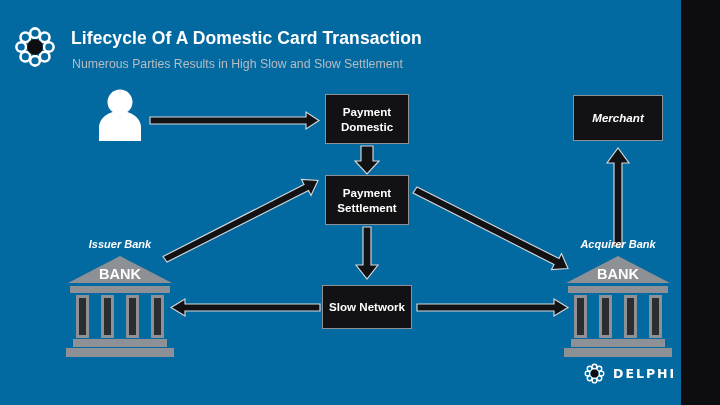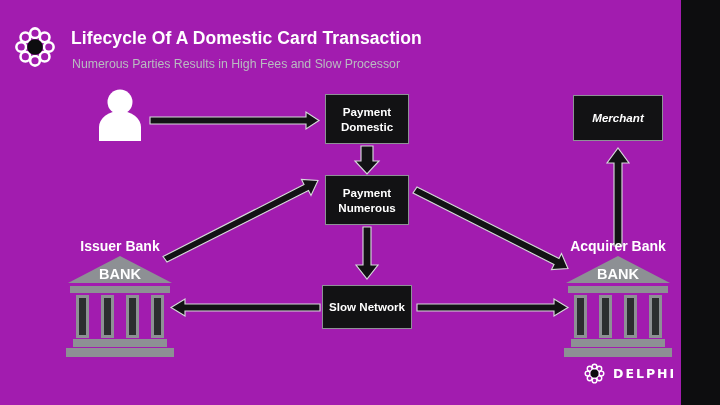--- a/index.html
+++ b/index.html
@@ -1,19 +1,19 @@
 <!DOCTYPE html>
 <html><head>
 <meta charset="utf-8">
 <style>
   html,body{margin:0;padding:0;background:#0d0d0f;}
   #stage{
     position:relative;
     width:681px;height:405px;
-    background:#a21caf;
+    background:#0369a1;
     overflow:hidden;
     font-family:"Liberation Sans", sans-serif;
     -webkit-font-smoothing:antialiased;
   }
   
   .hdr-logo{position:absolute;left:12px;top:24px;width:46px;height:46px;}
   .hdr-title{
     position:absolute;left:71px;top:28px;
     font-size:17.5px;font-weight:bold;color:#ffffff;letter-spacing:.1px;
     white-space:nowrap;
@@ -28,22 +28,22 @@
     border:1.3px solid #8e9196;
     background:#121214;
     color:#ffffff;
     font-size:11.6px;font-weight:bold;
     display:flex;align-items:center;justify-content:center;
     text-align:center;line-height:1.32;
     box-sizing:border-box;
   }
   
   .bank-caption{
-    position:absolute;color:#ffffff;font-size:14px;font-weight:bold;
-    white-space:nowrap;text-align:center;
+    position:absolute;color:#ffffff;font-size:11px;font-weight:bold;
+    white-space:nowrap;text-align:center;font-style:italic;
   }
   .svg-layer{position:absolute;left:0;top:0;width:720px;height:405px;}
   
   .foot{position:absolute;left:583px;top:360px;height:26px;display:flex;align-items:center;gap:7px;}
   .foot-word{
     color:#ffffff;font-size:12.5px;letter-spacing:2.0px;font-weight:600;
     font-family:"DejaVu Sans", sans-serif;white-space:nowrap;
   }
 </style>
 </head>
@@ -61,21 +61,21 @@
         <circle cx="50" cy="80" r="10.5"></circle>
         <circle cx="29" cy="71" r="10.5"></circle>
         <circle cx="20" cy="50" r="10.5"></circle>
         <circle cx="29" cy="29" r="10.5"></circle>
       </g>
       <circle cx="50" cy="50" r="17" fill="#0d0d0f"></circle>
     </svg>
   </div>
 
   <div class="hdr-title">Lifecycle Of A Domestic Card Transaction</div>
-  <div class="hdr-sub">Numerous Parties Results in High Fees and Slow Processor</div>
+  <div class="hdr-sub">Numerous Parties Results in High Slow and Slow Settlement</div>
 
   <svg class="svg-layer" viewBox="0 0 720 405">
     <defs>
       <style>
         .ol { fill:#121214; stroke:#d6d8da; stroke-width:1.15; stroke-linejoin:miter; }
         .solid { fill:#8d9094; }
       </style>
     </defs>
 
     <g>
@@ -151,21 +151,21 @@
   <div class="node" style="left:325px;top:94px;width:84px;height:50px;">
     <span>
       <span>Payment</span><br>
       <span>Domestic</span>
     </span>
   </div>
 
   <div class="node" style="left:325px;top:175px;width:84px;height:50px;">
     <span>
       <span>Payment</span><br>
-      <span>Numerous</span>
+      <span>Settlement</span>
     </span>
   </div>
 
   <div class="node" style="left:322px;top:285px;width:90px;height:44px;">
     <span>Slow Network</span>
   </div>
 
   <div class="node" style="left:573px;top:95px;width:90px;height:46px;font-style:italic;">
     <span>Merchant</span>
   </div>

